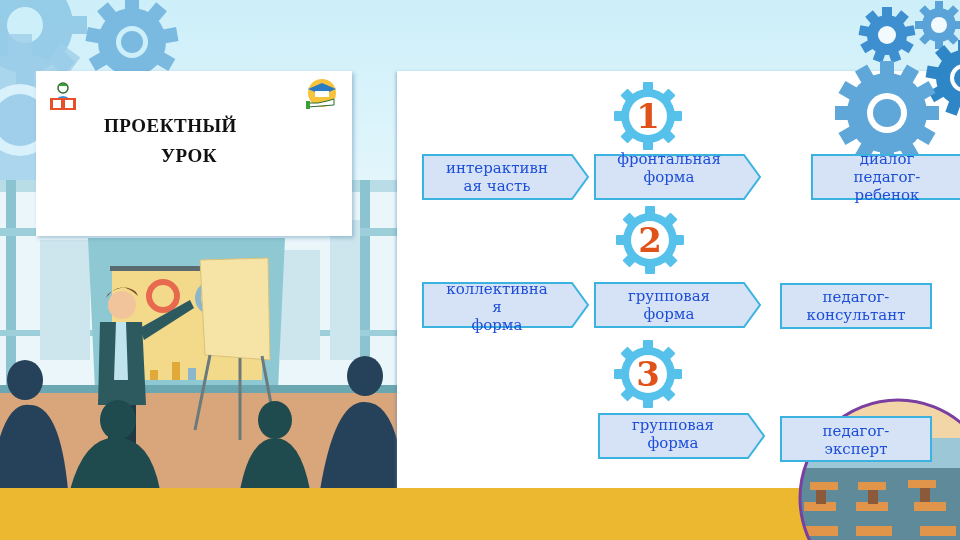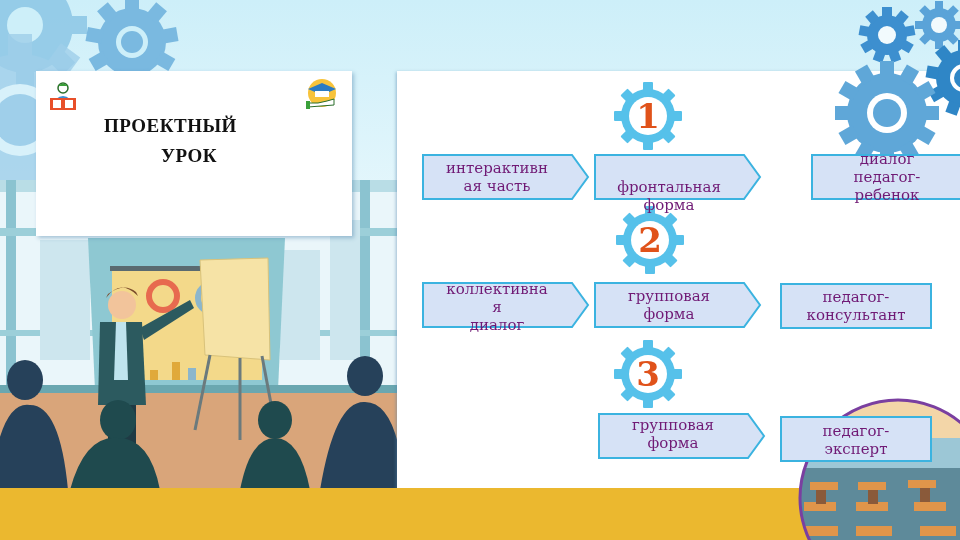--- a/index.html
+++ b/index.html
@@ -37,21 +37,21 @@
     background: #ffffff;
     box-shadow: -1px 1px 3px rgba(80,130,170,0.5);
   }
 
   .bottom-band { position: absolute; left: 0; top: 488px; width: 960px; height: 52px; background: #ebb82f; }
 
   
   .box {
     position: absolute;
     font-family: "DejaVu Serif", serif;
-    font-size: 15px; line-height: 18px; color: #701a75;
+    font-size: 15px; line-height: 18px; color: #1d4ed8;
     text-align: center;
   }
   .box svg { position: absolute; left: 0; top: 0; }
   .box .lbl {
     position: absolute; left: 0; width: 100%;
     display: flex; align-items: center; justify-content: center;
     white-space: pre-line;
   }
 
   .num-gear { position: absolute; width: 72px; height: 72px; }
@@ -345,39 +345,39 @@
     <svg width="168" height="46">
         <polygon points="1,1 150,1 166,23 150,45 1,45" fill="#d6e2f6" stroke="#3bb3e0" stroke-width="2"></polygon>
       </svg>
     <div class="lbl" style="top:0;height:46px;width:150px;">интерактивн
 ая часть</div>
   </div>
   <div class="box" style="left:594px;top:154px;width:168px;height:46px;">
     <svg width="168" height="46">
         <polygon points="1,1 150,1 166,23 150,45 1,45" fill="#d6e2f6" stroke="#3bb3e0" stroke-width="2"></polygon>
       </svg>
-    <div class="lbl" style="top:0;height:28px;width:150px;margin-top:28px;">фронтальная
+    <div class="lbl" style="top:0;height:28px;width:150px;">фронтальная
 форма</div>
   </div>
   <div class="box" style="left:811px;top:154px;width:152px;height:46px;">
     <svg width="152" height="46">
         <rect x="1" y="1" width="150" height="44" fill="#d6e2f6" stroke="#3bb3e0" stroke-width="2"></rect>
       </svg>
     <div class="lbl" style="top:-8px;height:62px;">диалог
 педагог-
 ребенок</div>
   </div>
 
   <div class="box" style="left:422px;top:282px;width:168px;height:46px;">
     <svg width="168" height="46">
         <polygon points="1,1 150,1 166,23 150,45 1,45" fill="#d6e2f6" stroke="#3bb3e0" stroke-width="2"></polygon>
       </svg>
     <div class="lbl" style="top:-6px;height:62px;width:150px;">коллективна
 я
-диалог</div>
+форма</div>
   </div>
   <div class="box" style="left:594px;top:282px;width:168px;height:46px;">
     <svg width="168" height="46">
         <polygon points="1,1 150,1 166,23 150,45 1,45" fill="#d6e2f6" stroke="#3bb3e0" stroke-width="2"></polygon>
       </svg>
     <div class="lbl" style="top:0;height:46px;width:150px;">групповая
 форма</div>
   </div>
   <div class="box" style="left:780px;top:283px;width:152px;height:46px;">
     <svg width="152" height="46">

